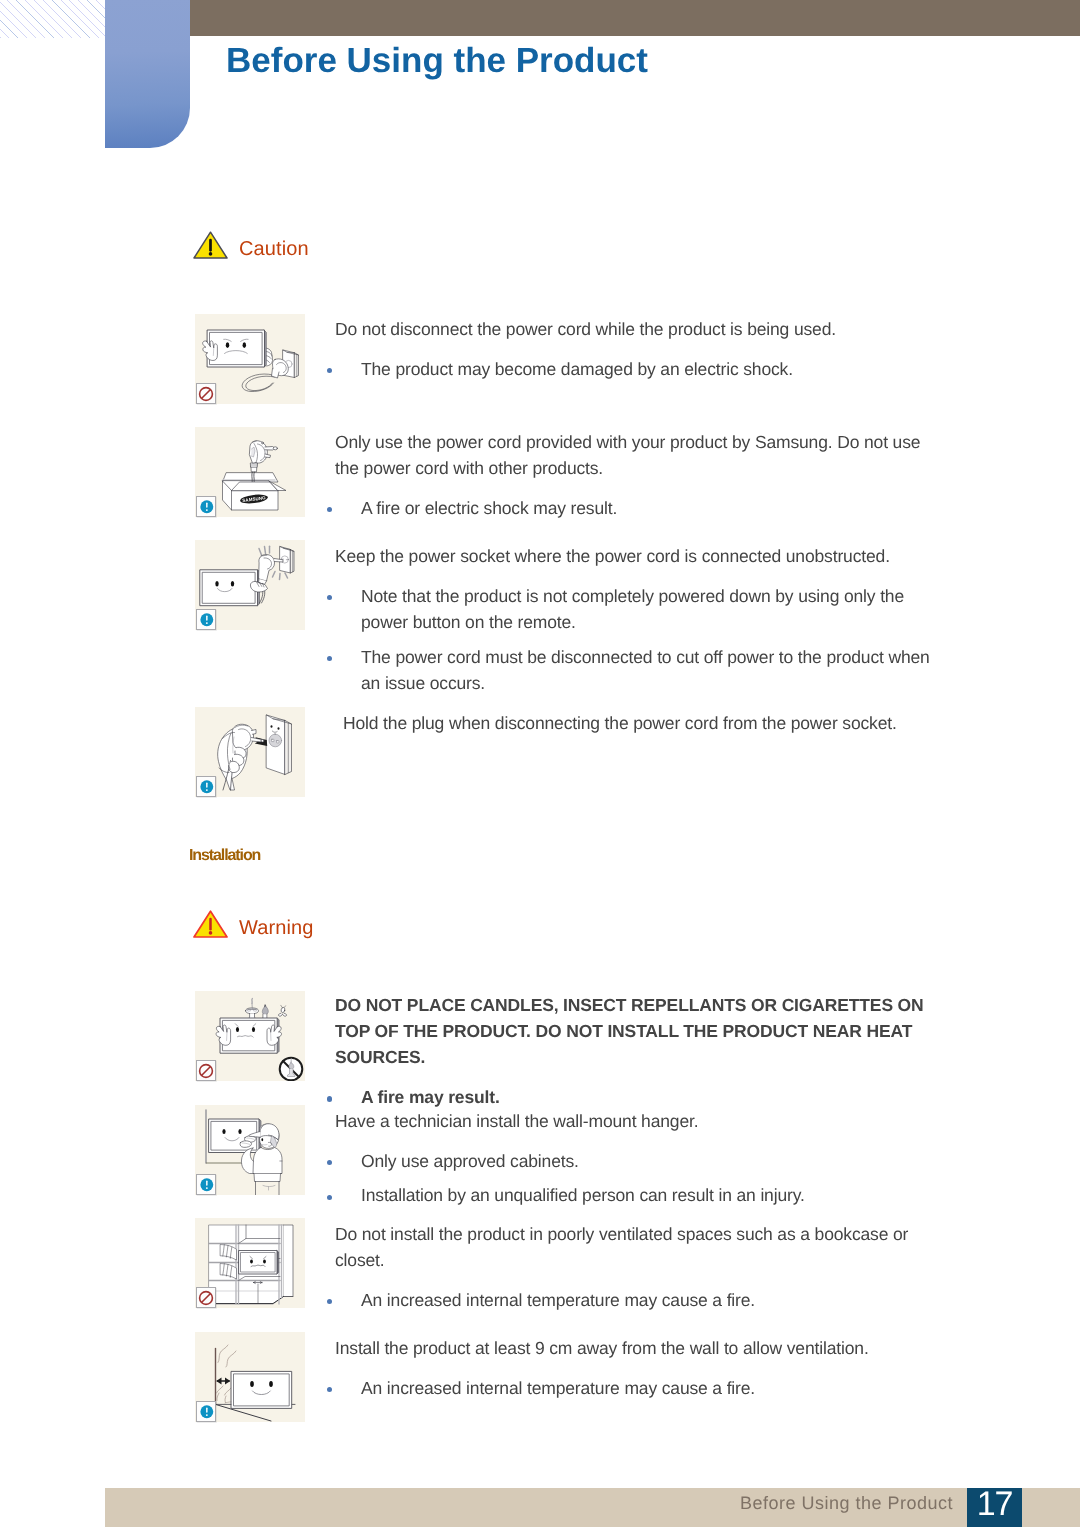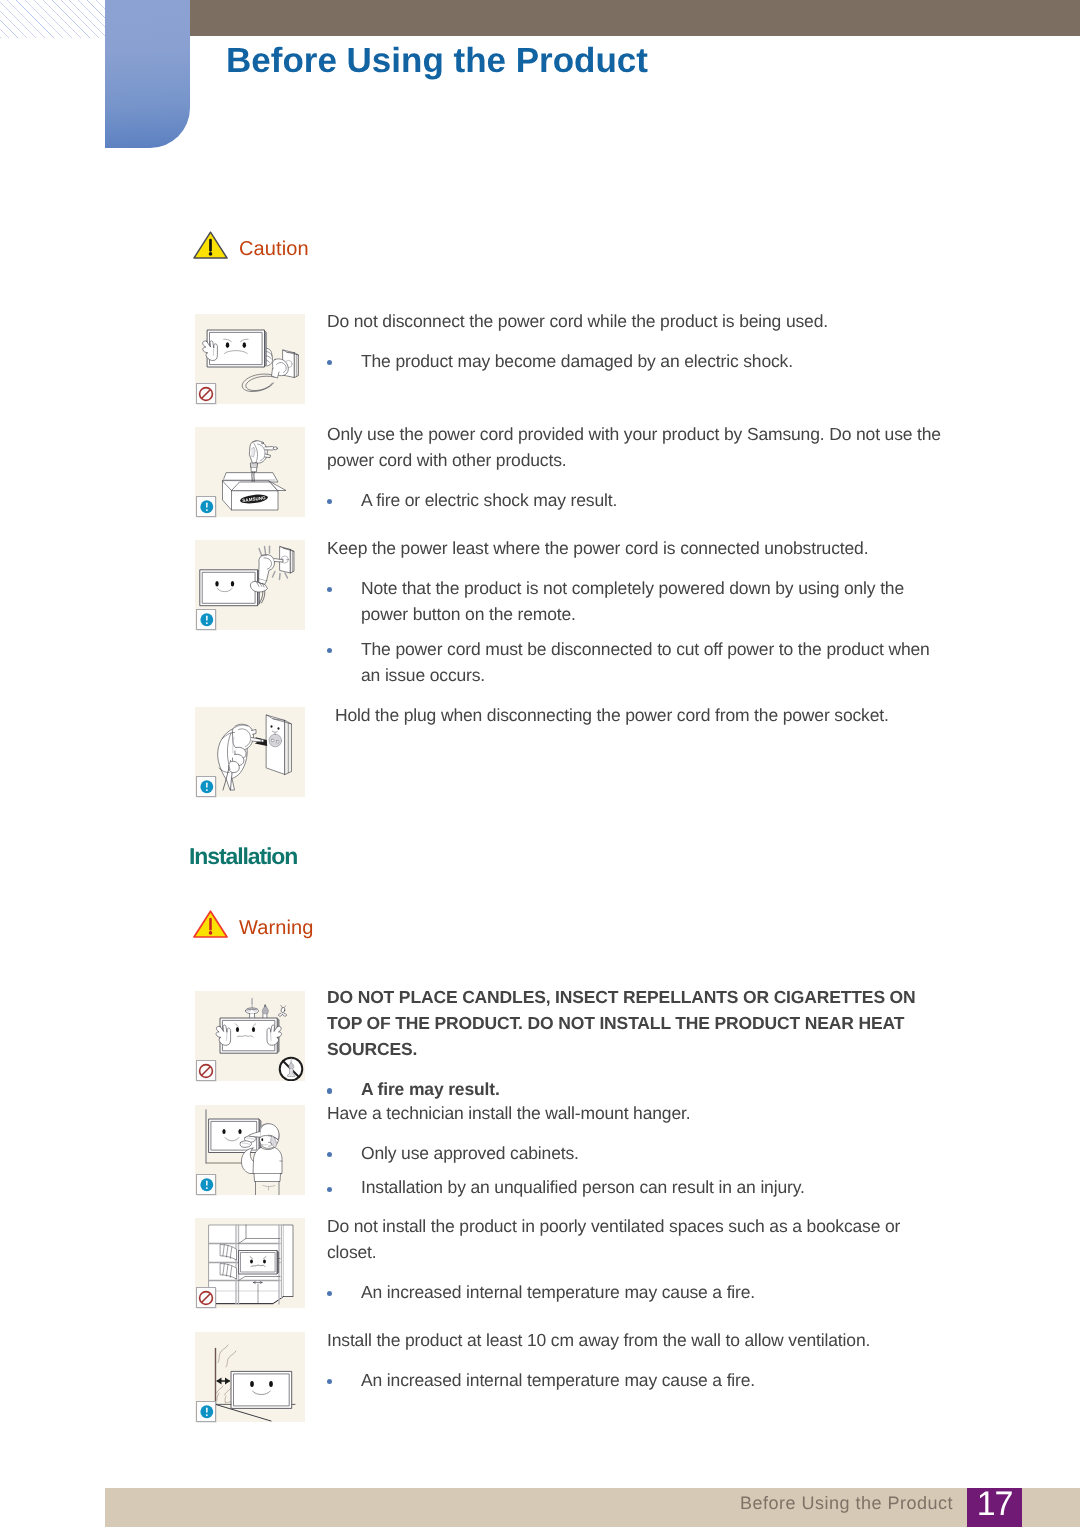--- a/index.html
+++ b/index.html
@@ -21,41 +21,41 @@
     background:linear-gradient(178deg,#8ca2d2 0%,#89a0d1 35%,#7795cb 70%,#5c80c0 100%);
     border-bottom-right-radius:40px;}
   .ptitle{position:absolute;left:226px;top:41px;font-size:35px;font-weight:bold;
     color:#1263a2;letter-spacing:0;line-height:40px;}
 
   
   .warnhead{position:absolute;}
   .warnhead .tri{position:absolute;left:0;top:0;width:35px;height:28px;}
   .warnhead .lbl{position:absolute;left:46px;top:6px;font-size:20px;color:#c2410c;
       letter-spacing:0.1px;line-height:25px;white-space:nowrap;}
-  .secthead{position:absolute;font-size:23px;letter-spacing:-1.1px;font-weight:bold;color:#0f766e;line-height:26px;text-align:right;}
+  .secthead{position:absolute;font-size:16px;letter-spacing:-1.1px;font-weight:bold;color:#a16207;line-height:26px;text-align:right;}
 
   
   .illus{position:absolute;background:#f7f3e8;}
   .illus > svg{position:absolute;left:0;top:0;clip-path:inset(0 0 0 0);}
   .badge{position:absolute;left:1.4px;bottom:0;width:20px;height:20.6px;background:#fdfdfd;
      border:0.8px solid #a9a9ad;box-sizing:border-box;display:flex;align-items:center;justify-content:center;
      box-shadow:0.7px 0.7px 0 rgba(80,80,80,.16);}
   .txtblk{position:absolute;font-size:17.5px;letter-spacing:-0.15px;color:#444;line-height:26.2px;}
-  .lead{margin:0;}
+  .lead{margin:8px;}
   .bl{display:flex;margin-top:8.4px;}
   .lead + .bl{margin-top:13.5px;}
   .bl .dot{flex:none;width:34px;position:relative;}
   .bl .dot::before{content:"";position:absolute;left:0.3px;top:12.3px;width:5.2px;height:5.2px;
      border-radius:50%;background:#4d77b3;}
   .bl .btx{flex:none;width:590px;}
 
   
   .footbar{position:absolute;left:105px;top:1488px;right:0;bottom:0;background:#d6cab7;}
   .footlbl{position:absolute;left:740px;top:1493px;font-size:18px;color:#7f7266;letter-spacing:0.5px;line-height:20px;}
-  .pagenum{position:absolute;left:967px;top:1488px;width:55px;bottom:0;background:#701a75;
+  .pagenum{position:absolute;left:967px;top:1488px;width:55px;bottom:0;background:#0c4a6e;
      color:#fff;font-size:34px;letter-spacing:-1.2px;line-height:30px;
      display:flex;align-items:flex-start;justify-content:center;padding-top:1px;box-sizing:border-box;}
 </style>
 </head>
 <body>
 
 <div class="page">
 
   <div class="hatch"></div>
   <div class="brownbar"></div>
@@ -244,21 +244,21 @@
 </svg>
     <span class="badge">
         <svg viewBox="0 0 16 16" width="15.6" height="15.6">
           <circle cx="8" cy="8" r="6.6" fill="#0d92c3"></circle>
           <rect x="7.3" y="3.6" width="1.5" height="5.4" rx="0.7" fill="#fff"></rect>
           <circle cx="8.05" cy="11.4" r="1" fill="#fff"></circle>
         </svg>
       </span>
   </div>
   <div class="txtblk" style="left:327px;top:535px;width:627px;">
-    <p class="lead">Keep the power least where the power cord is connected unobstructed.</p>
+    <p class="lead">Keep the power socket where the power cord is connected unobstructed.</p>
     <div class="bl">
         <span class="dot"></span>
         <span class="btx">Note that the product is not completely powered down by using only the power button on the remote.</span>
       </div>
     <div class="bl">
         <span class="dot"></span>
         <span class="btx">The power cord must be disconnected to cut off power to the product when an issue occurs.</span>
       </div>
   </div>
   <div class="illus" style="left:195px;top:707px;width:110px;height:90px;">
@@ -545,21 +545,21 @@
 </svg>
     <span class="badge">
         <svg viewBox="0 0 16 16" width="15.6" height="15.6">
           <circle cx="8" cy="8" r="6.6" fill="#0d92c3"></circle>
           <rect x="7.3" y="3.6" width="1.5" height="5.4" rx="0.7" fill="#fff"></rect>
           <circle cx="8.05" cy="11.4" r="1" fill="#fff"></circle>
         </svg>
       </span>
   </div>
   <div class="txtblk" style="left:327px;top:1327px;width:627px;">
-    <p class="lead">Install the product at least 10 cm away from the wall to allow ventilation.</p>
+    <p class="lead">Install the product at least 9 cm away from the wall to allow ventilation.</p>
     <div class="bl">
         <span class="dot"></span>
         <span class="btx">An increased internal temperature may cause a fire.</span>
       </div>
   </div>
 
   <div class="footbar"></div>
   <div class="footlbl">Before Using the Product</div>
   <div class="pagenum">17</div>
 

